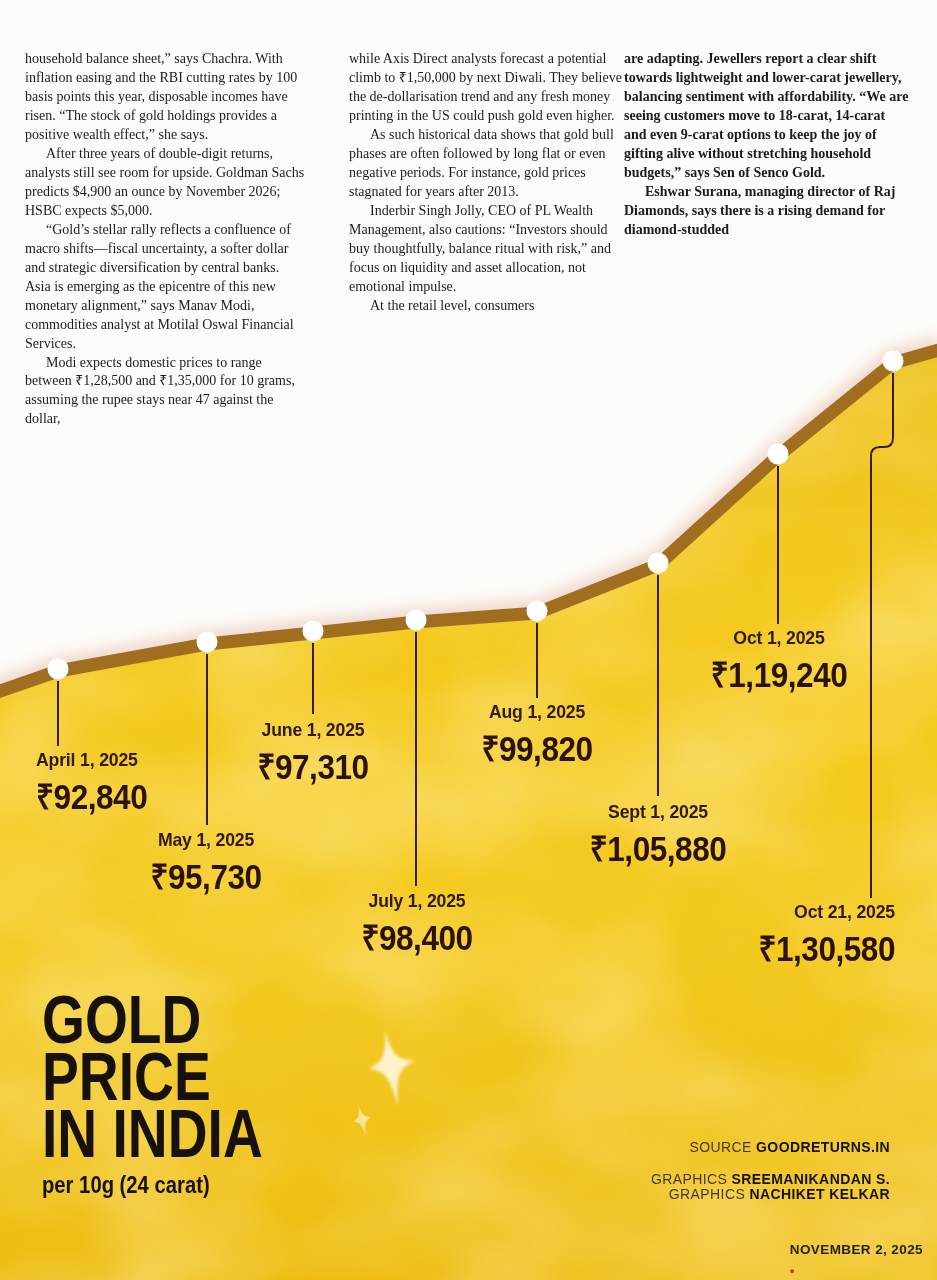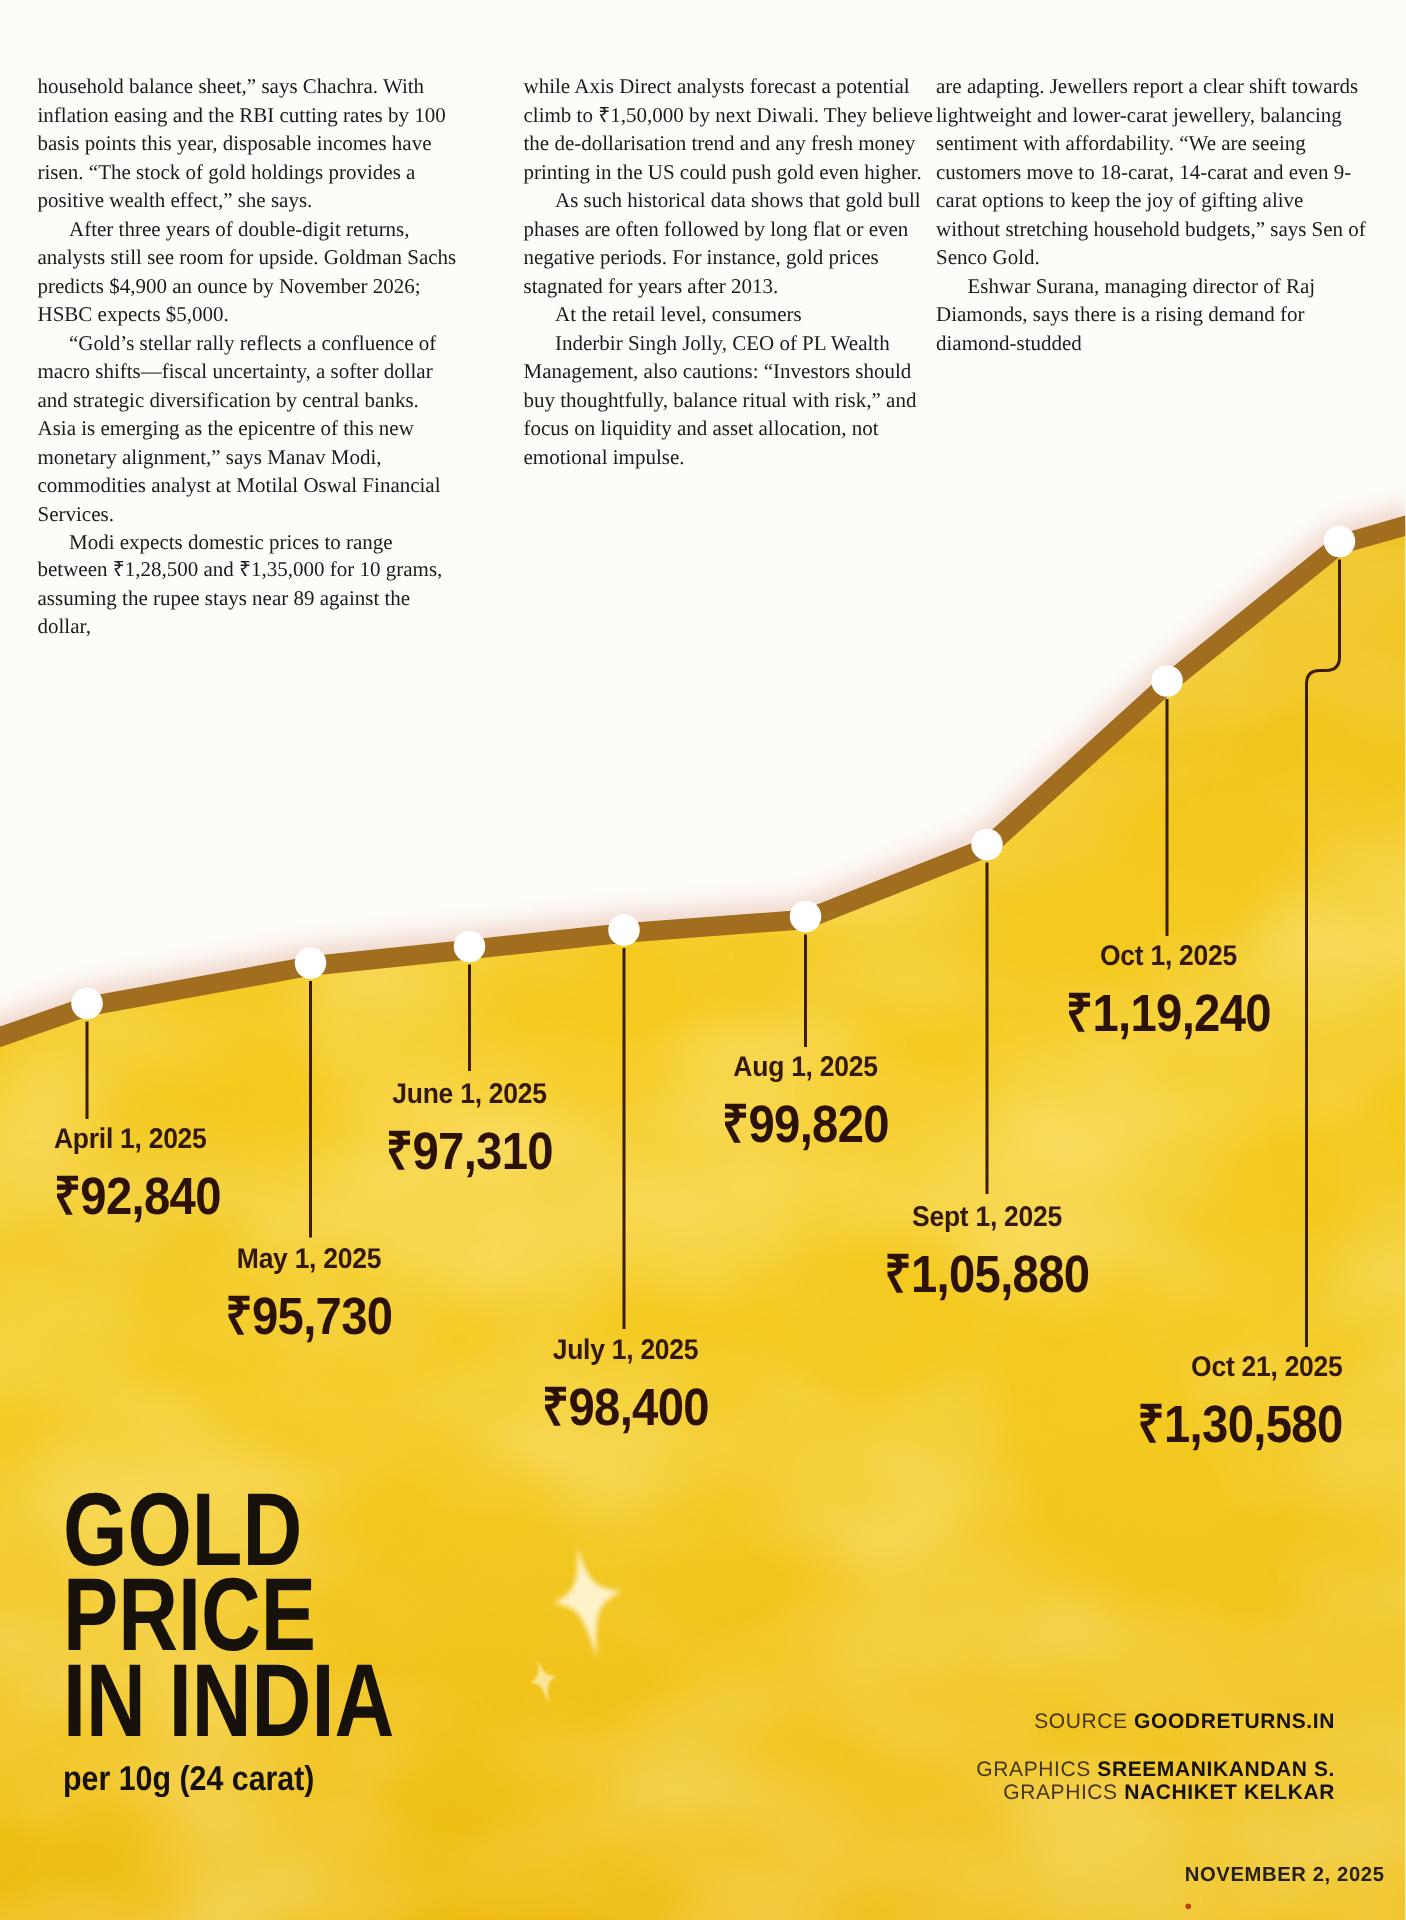--- a/index.html
+++ b/index.html
@@ -11,21 +11,21 @@
   
   .col{
     position:absolute;top:50px;width:281px;
     font-size:14px;line-height:1.355;color:#1b1b1b;
     text-align:left;z-index:0;
   }
   .col p{margin:0;}
   .col p + p{text-indent:21px;}
   #col1{left:25px;}
   #col2{left:325px;margin-left:24px;}
-  #col3{left:624px;width:287px;}
+  #col3{left:624px;width:287px;font-weight:bold;}
 
   
   #chart{position:absolute;left:0;top:0;z-index:1;pointer-events:none;}
 
   
   .pl{position:absolute;z-index:2;font-family:"Liberation Sans", sans-serif;color:#33190a;}
   .pl .d{font-size:19px;font-weight:700;letter-spacing:-.2px;transform:scaleX(.93);}
   .pl .v{font-size:35px;font-weight:700;letter-spacing:-.5px;color:#2c1205;margin-top:1px;transform:scaleX(.9);}
   .al{text-align:left}  .al .d,.al .v{transform-origin:left center}
   .ac{text-align:center}.ac .d,.ac .v{transform-origin:center}
@@ -62,27 +62,27 @@
   #footer .dot{color:#c93a10;}
   #footer .pageno{font-size:20px;color:#0f0d09;letter-spacing:0;margin-top:11px;}
 </style>
 </head>
 <body>
 
 <div class="col" id="col1">
   <p>household balance sheet,” says Chachra. With inflation easing and the RBI cutting rates by 100 basis points this year, disposable incomes have risen. “The stock of gold holdings provides a positive wealth effect,” she says.</p>
   <p>After three years of double-digit returns, analysts still see room for upside. Goldman Sachs predicts $4,900 an ounce by November 2026; HSBC expects $5,000.</p>
   <p>“Gold’s stellar rally reflects a confluence of macro shifts—fiscal uncertainty, a softer dollar and strategic diversification by central banks. Asia is emerging as the epicentre of this new monetary alignment,” says Manav Modi, commodities analyst at Motilal Oswal Financial Services.</p>
-  <p>Modi expects domestic prices to range between ₹1,28,500 and ₹1,35,000 for 10 grams, assuming the rupee stays near 89 against the dollar,</p>
+  <p>Modi expects domestic prices to range between ₹1,28,500 and ₹1,35,000 for 10 grams, assuming the rupee stays near 47 against the dollar,</p>
 </div>
 <div class="col" id="col2">
   <p>while Axis Direct analysts forecast a potential climb to ₹1,50,000 by next Diwali. They believe the de-dollarisation trend and any fresh money printing in the US could push gold even higher.</p>
   <p>As such historical data shows that gold bull phases are often followed by long flat or even negative periods. For instance, gold prices stagnated for years after 2013.</p>
+  <p>Inderbir Singh Jolly, CEO of PL Wealth Management, also cautions: “Investors should buy thoughtfully, balance ritual with risk,” and focus on liquidity and asset allocation, not emotional impulse.</p>
   <p>At the retail level, consumers</p>
-  <p>Inderbir Singh Jolly, CEO of PL Wealth Management, also cautions: “Investors should buy thoughtfully, balance ritual with risk,” and focus on liquidity and asset allocation, not emotional impulse.</p>
 </div>
 <div class="col" id="col3">
   <p>are adapting. Jewellers report a clear shift towards lightweight and lower-carat jewellery, balancing sentiment with affordability. “We are seeing customers move to 18-carat, 14-carat and even 9-carat options to keep the joy of gifting alive without stretching household budgets,” says Sen of Senco Gold.</p>
   <p>Eshwar Surana, managing director of Raj Diamonds, says there is a rising demand for diamond-studded</p>
 </div>
 
 <svg id="chart" width="937" height="1280" viewBox="0 0 937 1280">
   <defs>
     <linearGradient id="gbase" x1="0" y1="0" x2="0" y2="1">
       <stop offset="0" stop-color="#eebd12"></stop>

